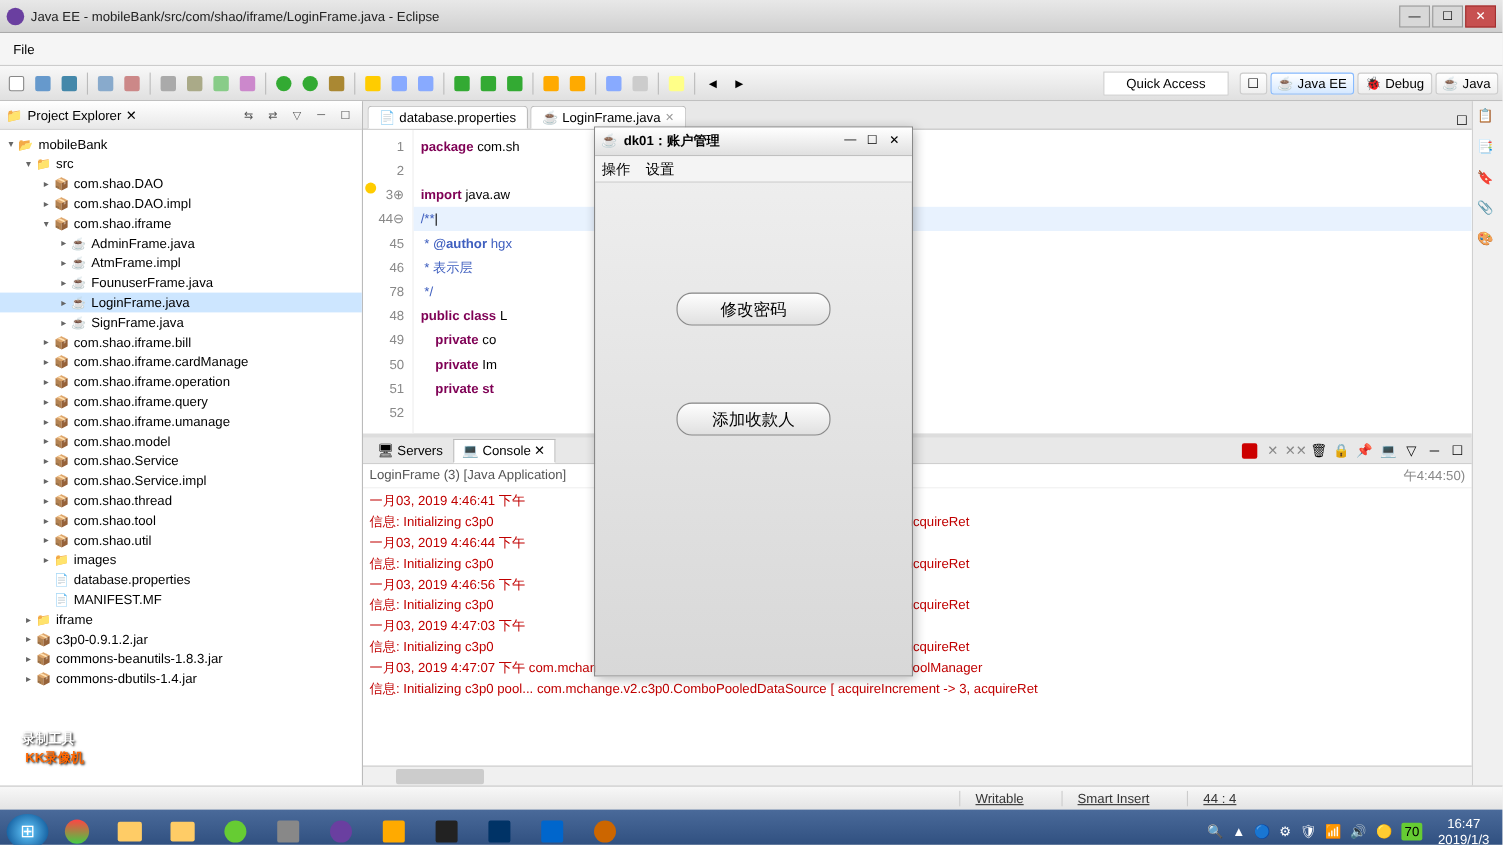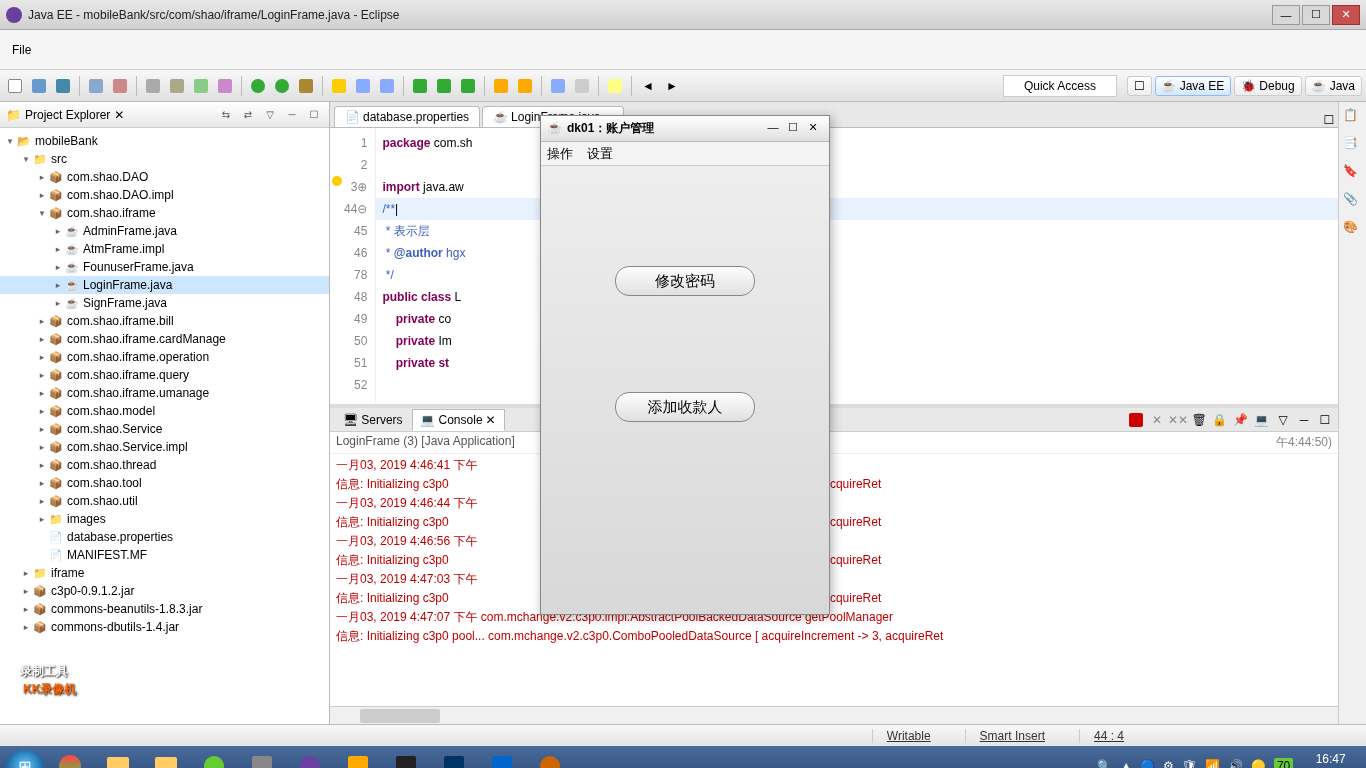--- a/index.html
+++ b/index.html
@@ -6,21 +6,21 @@
 body { background: #f0f0f0; width: 1366px; height: 768px; overflow: hidden; position: relative; }
 
 
 .titlebar { height: 30px; background: linear-gradient(#e8e8e8,#d0d0d0); display: flex; align-items: center; padding: 0 6px; border-bottom: 1px solid #aaa; }
 .titlebar .app-icon { width:16px; height:16px; background:#6a3fa0; border-radius:50%; margin-right:6px; }
 .titlebar .title { flex:1; color:#222; }
 .titlebar .winbtns { display:flex; gap:2px; }
 .titlebar .winbtn { width:28px; height:20px; background:#d8d8d8; border:1px solid #999; display:flex; align-items:center; justify-content:center; font-size:11px; cursor:pointer; }
 .titlebar .winbtn.close { background:#c75050; color:#fff; border-color:#a03030; }
 
-.menubar { height:40px; background:#f5f5f5; border-bottom:1px solid #ccc; padding:0 4px; display:flex; align-items:center; }
+.menubar { height:30px; background:#f5f5f5; border-bottom:1px solid #ccc; padding:0 4px; display:flex; align-items:center; }
 .menubar .menuitem { padding:2px 8px; cursor:pointer; }
 
 .toolbar { height:32px; background:linear-gradient(#f8f8f8,#e0e0e0); border-bottom:1px solid #bbb; display:flex; align-items:center; padding:0 4px; gap:2px; overflow:hidden; }
 .toolbar .tbtn { width:22px; height:22px; border:1px solid transparent; display:flex; align-items:center; justify-content:center; cursor:pointer; border-radius:2px; }
 .toolbar .sep { width:1px; height:20px; background:#bbb; margin:0 3px; }
 .toolbar .quick { margin-left:auto; border:1px solid #ccc; padding:3px 20px; background:#fff; }
 .toolbar .persp { display:flex; gap:3px; margin-left:8px; }
 .toolbar .persp-btn { border:1px solid #ccc; background:linear-gradient(#fff,#eee); padding:2px 6px; border-radius:3px; cursor:pointer; display:flex; align-items:center; gap:3px; }
 .toolbar .persp-btn.active { background:linear-gradient(#fff,#d5e8ff); border-color:#8bf; }
 
@@ -91,21 +91,21 @@
 .taskbar .clock { text-align:center; line-height:14px; padding:0 6px; }
 
 
 .dialog { position:absolute; left:540px; top:115px; width:290px; height:500px; background:linear-gradient(#f0f0f0,#d8d8d8); border:1px solid #888; box-shadow:2px 2px 10px rgba(0,0,0,.3); display:flex; flex-direction:column; }
 .dialog .dtitle { height:26px; display:flex; align-items:center; padding:0 6px; background:linear-gradient(#fff,#e0e0e0); border-bottom:1px solid #bbb; }
 .dialog .dtitle .dicon { width:16px; height:16px; margin-right:4px; }
 .dialog .dtitle .dt { flex:1; font-weight:bold; font-size:12px; }
 .dialog .dtitle .dbtn { width:20px; height:16px; cursor:pointer; text-align:center; font-size:11px; }
 .dialog .dmenu { height:24px; display:flex; align-items:center; padding:0 6px; gap:14px; border-bottom:1px solid #ccc; background:#f4f4f4; }
 .dialog .dmenu .dmi { cursor:pointer; font-size:13px; }
-.dialog .dbody { flex:1; display:flex; flex-direction:column; align-items:center; justify-content:flex-start; padding-top:100px; gap:96px; }
+.dialog .dbody { flex:1; display:flex; flex-direction:column; align-items:center; justify-content:flex-start; padding-top:100px; gap:70px; }
 .dialog .dbutton { width:140px; height:30px; background:linear-gradient(#fefefe,#e0e0e0); border:1px solid #888; border-radius:14px; cursor:pointer; font-size:15px; display:flex; align-items:center; justify-content:center; }
 
 .watermark { position:absolute; left:20px; bottom:70px; color:#fff; text-shadow:1px 1px 2px #000; font-weight:bold; font-size:14px; pointer-events:none; }
 
 
 .pix { width:14px; height:14px; display:inline-block; border-radius:2px; }
 </style>
 </head>
 <body>
 
@@ -397,22 +397,22 @@
           <div class="ln">49</div>
           <div class="ln">50</div>
           <div class="ln">51</div>
           <div class="ln">52</div>
         </div>
         <div class="code">
           <div class="line"><span class="kw">package</span> com.sh</div>
           <div class="line"></div>
           <div class="line"><span class="kw">import</span> java.aw</div>
           <div class="line hl"><span class="cm">/**</span><span class="caret"></span></div>
+          <div class="line"><span class="cm"> * </span><span class="cm-tag">@author</span><span class="cm"> hgx</span></div>
           <div class="line"><span class="cm"> * 表示层</span></div>
-          <div class="line"><span class="cm"> * </span><span class="cm-tag">@author</span><span class="cm"> hgx</span></div>
           <div class="line"><span class="cm"> */</span></div>
           <div class="line"><span class="kw">public class</span> L</div>
           <div class="line">    <span class="kw">private</span> co</div>
           <div class="line">    <span class="kw">private</span> Im</div>
           <div class="line">    <span class="kw">private st</span>                              <span style="font-style:italic">ID</span> = 1580458291133097637L;</div>
         </div>
       </div>
 
       <div class="console-tabs">
         <div class="ctab">🖥 <span>Servers</span></div>

